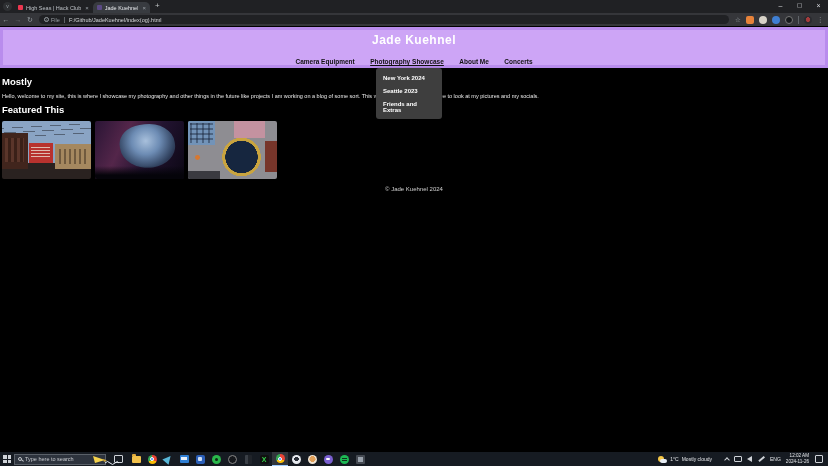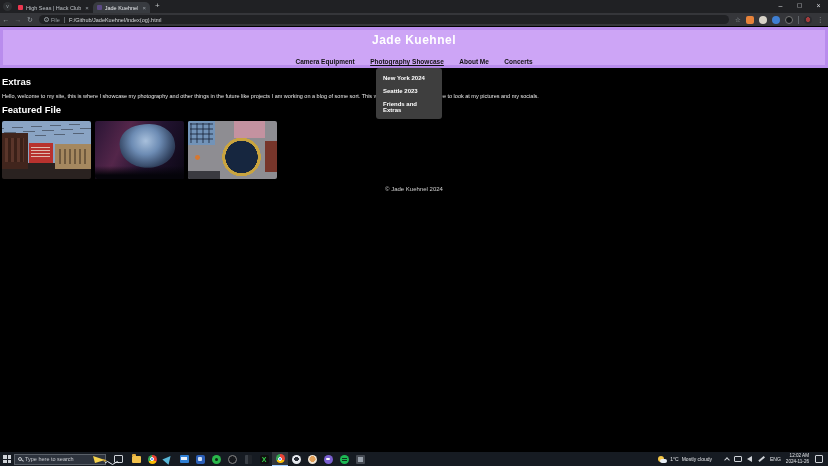--- a/index.html
+++ b/index.html
@@ -191,23 +191,23 @@
       </div>
     </div>
 
     <div class="dropdown">
       <div class="dd-item">New York 2024</div>
       <div class="dd-item">Seattle 2023</div>
       <div class="dd-item">Friends and Extras</div>
     </div>
 
     <div class="page-content">
-      <div class="h-welcome">Extras</div>
+      <div class="h-welcome">Mostly</div>
       <div class="intro">Hello, welcome to my site, this is where I showcase my photography and other things in the future like projects I am working on a blog of some sort. This website is still a WIP, feel free to look at my pictures and my socials.</div>
-      <div class="h-featured">Featured File</div>
+      <div class="h-featured">Featured This</div>
       <div class="photos">
         <div class="photo p1">
           <div class="p1-wires"></div>
           <div class="p1-left"></div>
           <div class="p1-leftwin"></div>
           <div class="p1-right"></div>
           <div class="p1-rightwin"></div>
           <div class="p1-sign"></div>
           <div class="p1-signtext"></div>
         </div>

